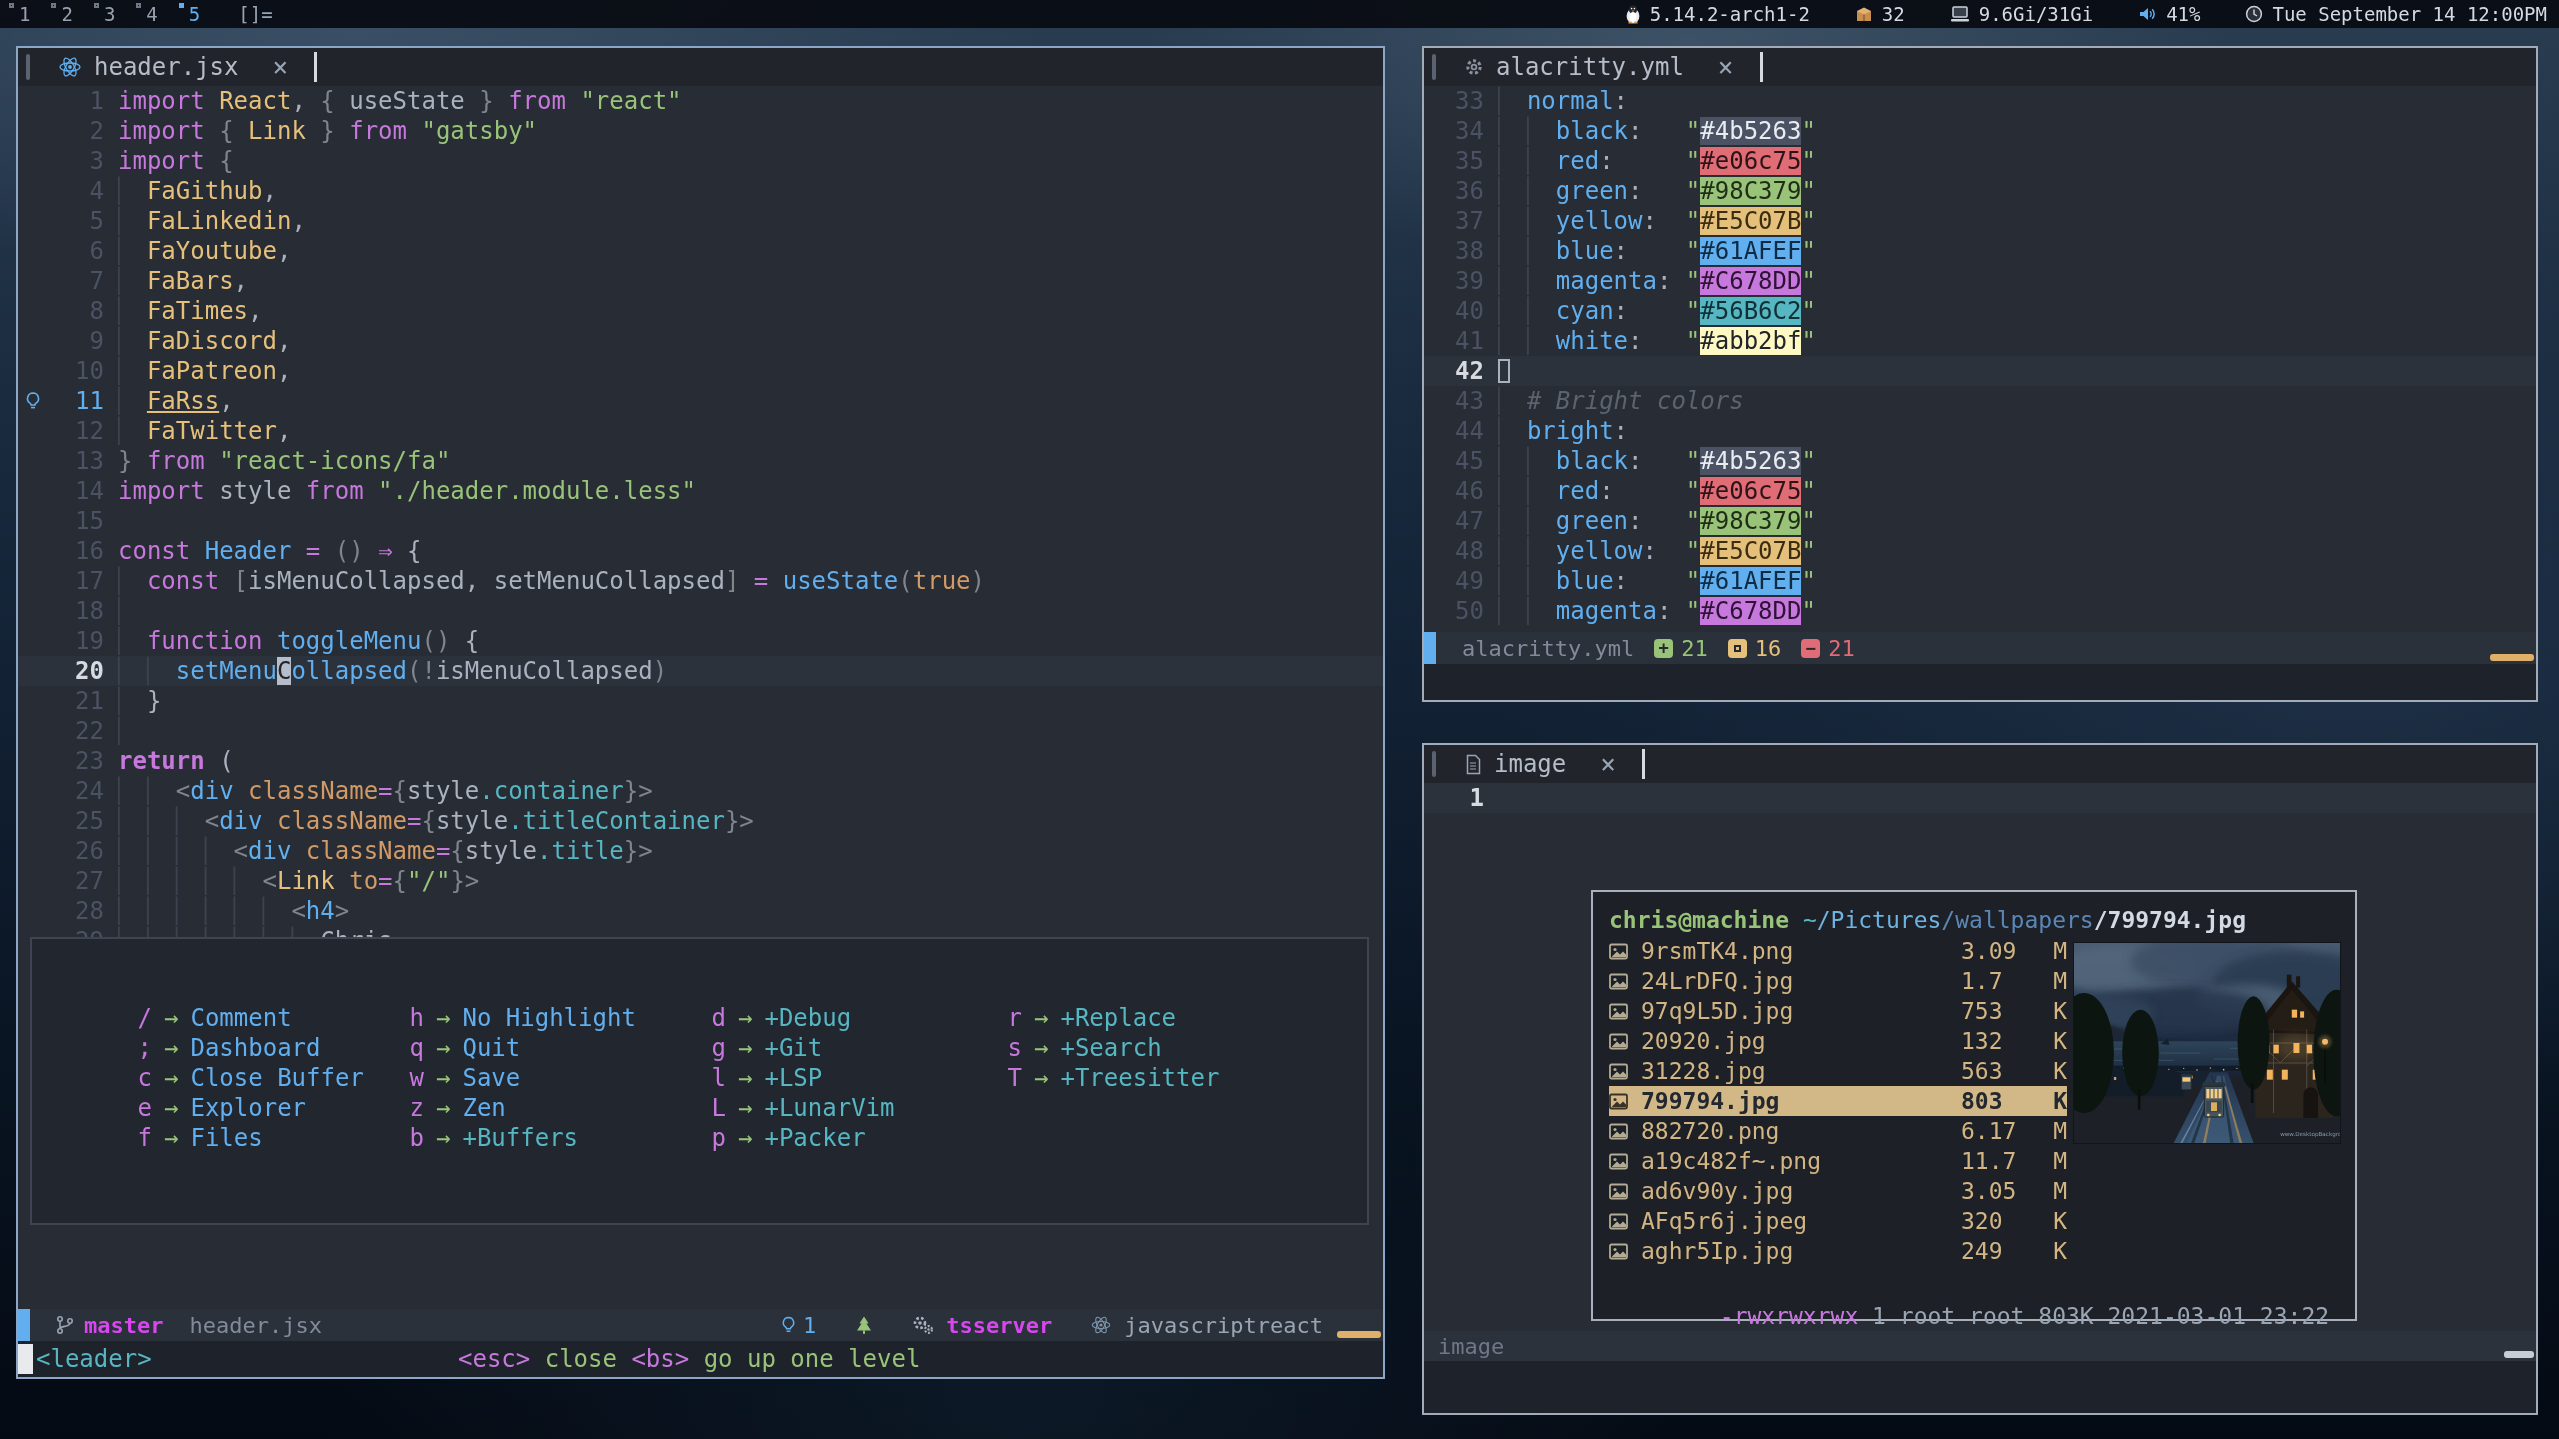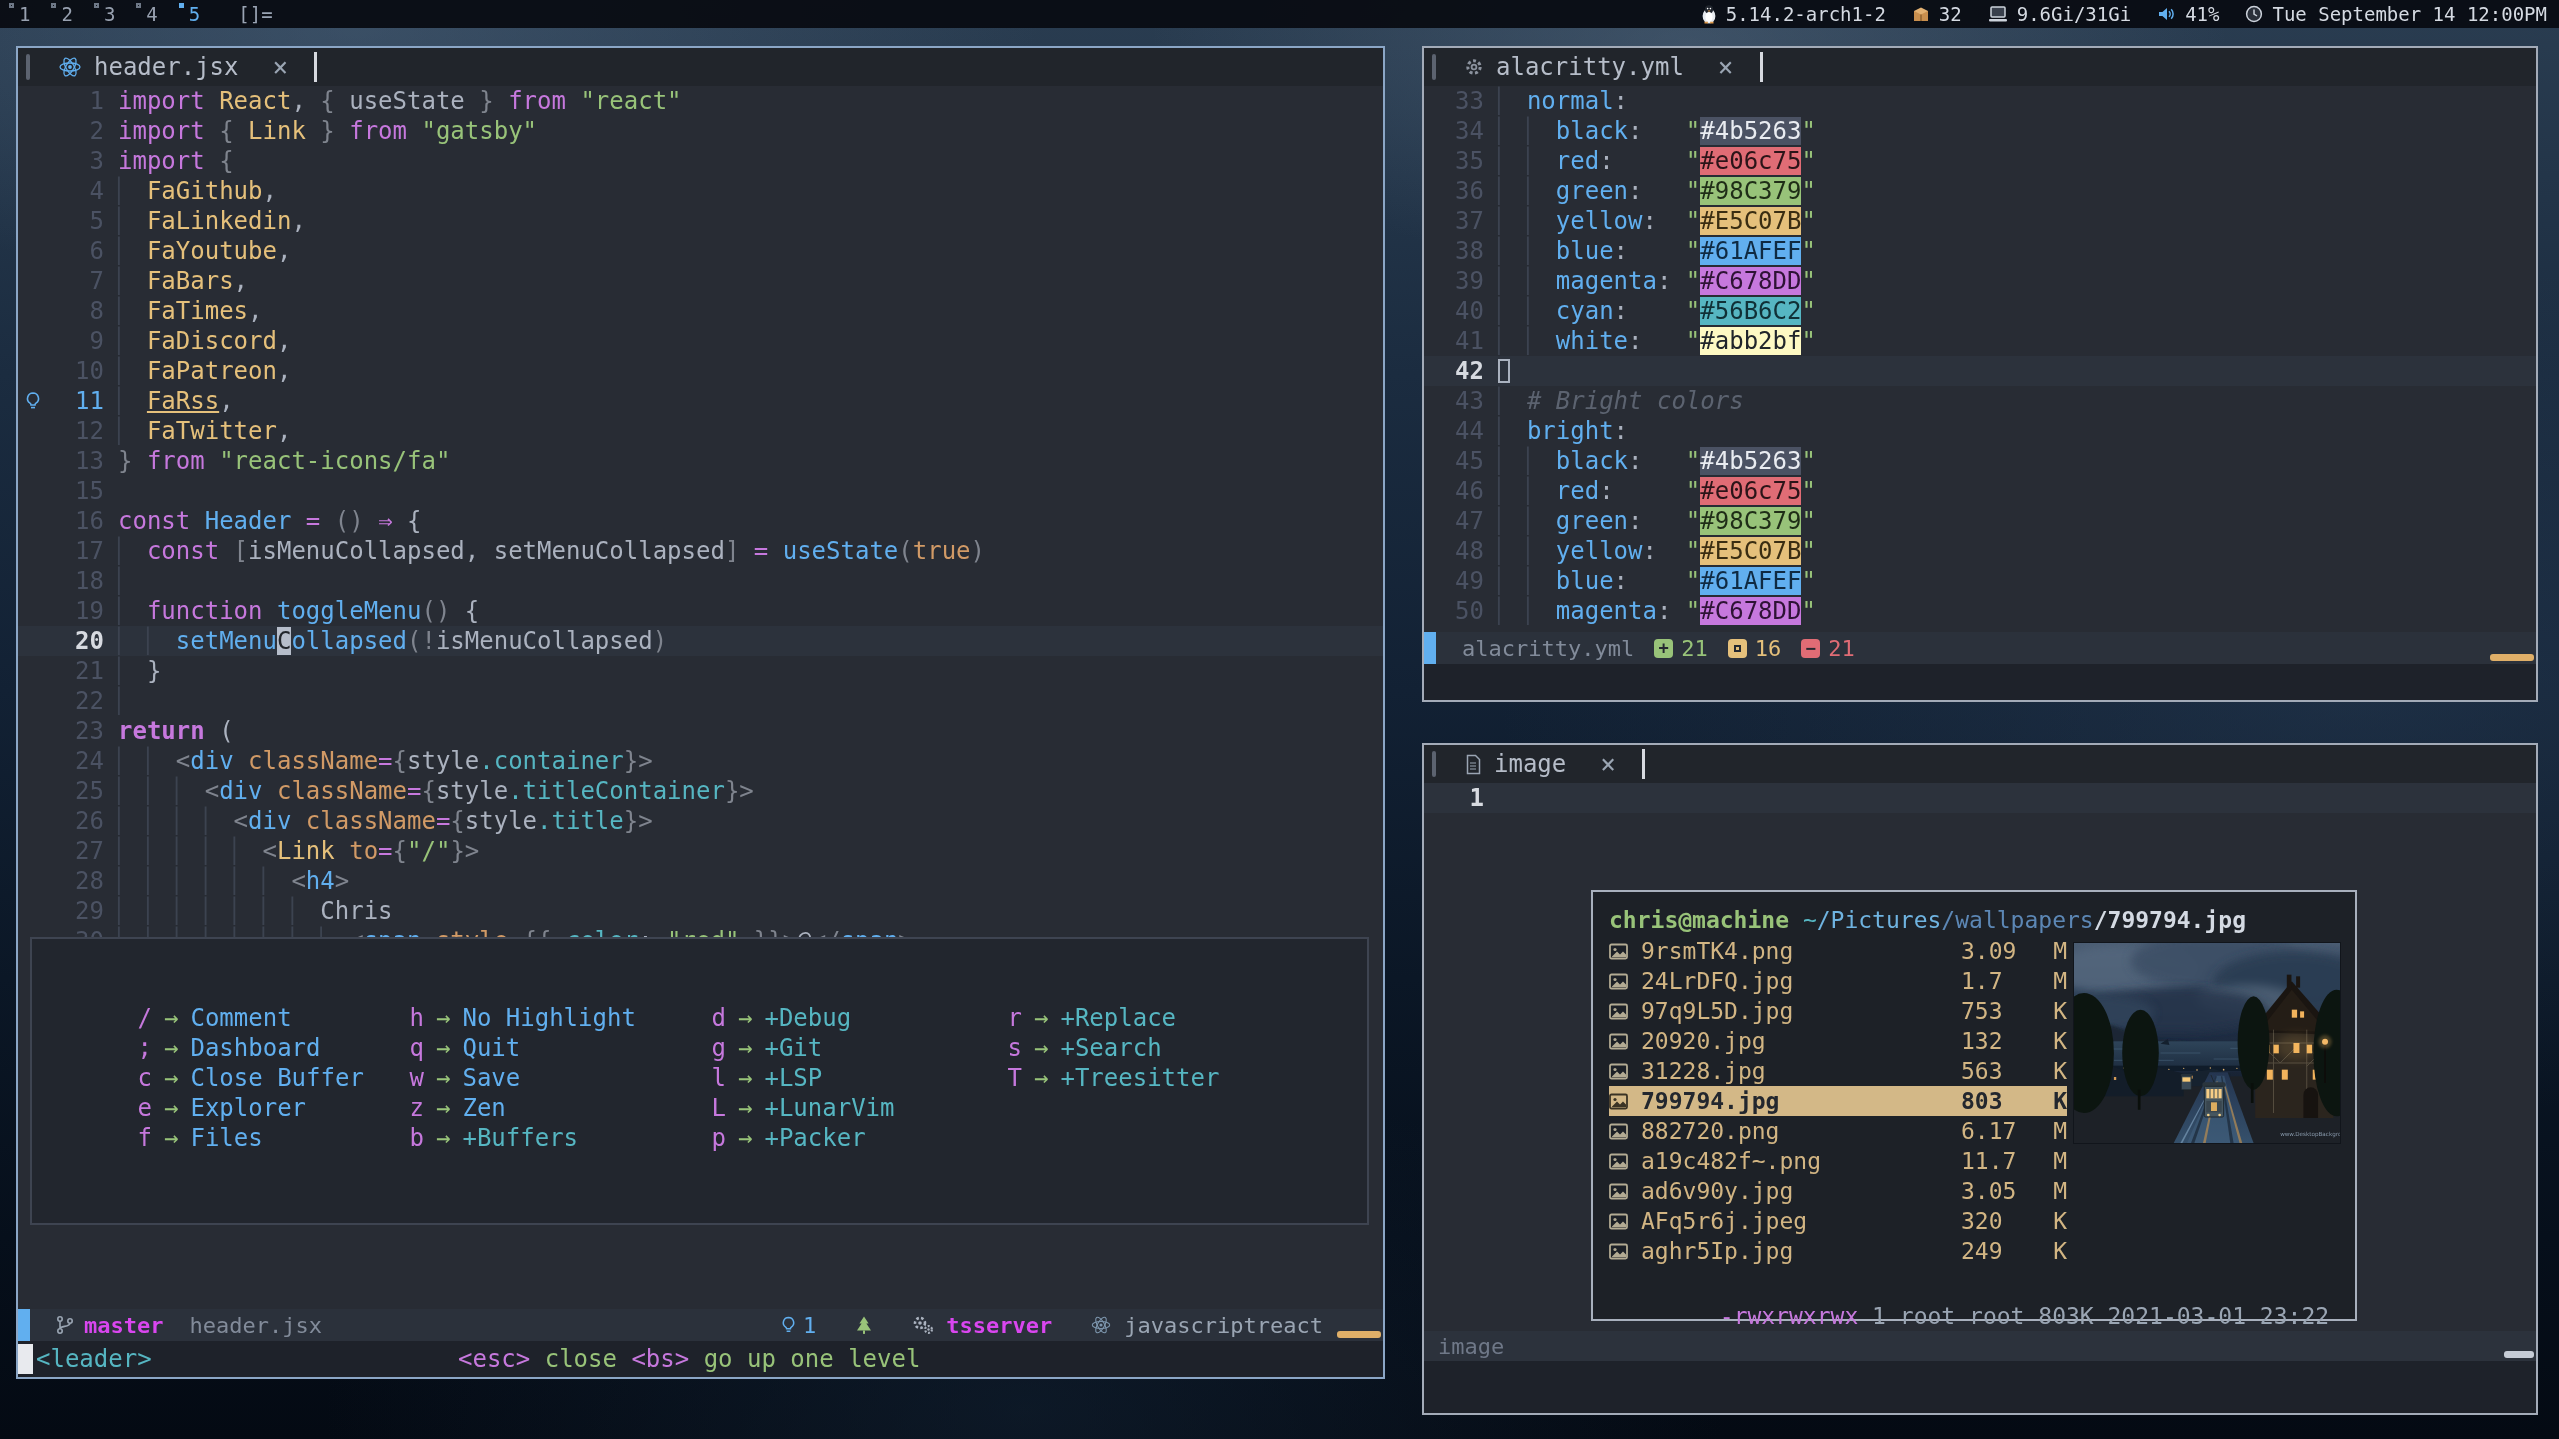--- a/index.html
+++ b/index.html
@@ -15,21 +15,21 @@
     position:relative;
   }
   
   .topbar{position:absolute;top:0;left:0;right:0;height:28px;background:rgba(9,13,20,.96);
     display:flex;align-items:center;padding:0 12px;font-size:19px;color:#98a1b0;z-index:50}
   .ws{position:relative;margin-right:24px;padding-left:7px;cursor:default}
   .ws .sq{position:absolute;left:-3px;top:0;width:5px;height:5px;border:2px solid #6e7887}
   .ws.active{color:#61afef}
   .ws.active .sq{background:#61afef;border-color:#61afef}
   .layout-symbol{margin-left:14px;color:#9aa4b4}
-  .mods{margin-left:auto;display:flex;gap:26px;color:#d5dae2}
+  .mods{margin-left:auto;display:flex;gap:45px;color:#d5dae2}
   .mod{display:flex;align-items:center;gap:9px}
   
   .window{position:absolute;background:#282c34;border:2px solid #a3abb8;display:flex;flex-direction:column}
   .win-left{left:16px;top:46px;width:1369px;height:1333px;border-color:#8ba6c6}
   .win-tr{left:1422px;top:46px;width:1116px;height:656px}
   .win-br{left:1422px;top:743px;width:1116px;height:672px}
   
   .tabline{height:38px;background:#21252b;display:flex;align-items:center;flex:0 0 auto}
   .tab-edgebar{width:4px;height:26px;background:#5c6370;margin:0 12px 0 8px;border-radius:2px}
   .tab{display:flex;align-items:center;padding:0 16px;height:38px;font-size:24px;color:#b6bdc9}
@@ -205,20 +205,21 @@
         <div class="crow"><span class="sign"></span><span class="lnum">7</span><span class="ltxt"><span class="c-guide">▏ </span><span class="c-type">FaBars</span><span class="c-fg">,</span></span></div>
         <div class="crow"><span class="sign"></span><span class="lnum">8</span><span class="ltxt"><span class="c-guide">▏ </span><span class="c-type">FaTimes</span><span class="c-fg">,</span></span></div>
         <div class="crow"><span class="sign"></span><span class="lnum">9</span><span class="ltxt"><span class="c-guide">▏ </span><span class="c-type">FaDiscord</span><span class="c-fg">,</span></span></div>
         <div class="crow"><span class="sign"></span><span class="lnum">10</span><span class="ltxt"><span class="c-guide">▏ </span><span class="c-type">FaPatreon</span><span class="c-fg">,</span></span></div>
         <div class="crow"><span class="sign"><svg width="18" height="19" viewBox="0 0 18 19">
               <path d="M9 1a5.5 5.5 0 0 0-3 10.1c.6.4 1 1.2 1 1.9h4c0-.7.4-1.5 1-1.9A5.5 5.5 0 0 0 9 1z" fill="none" stroke="#61afef" stroke-width="1.6"></path>
               <path d="M7 15.6h4" stroke="#61afef" stroke-width="1.6"></path>
             </svg></span><span class="lnum blue">11</span><span class="ltxt"><span class="c-guide">▏ </span><span class="c-uline">FaRss</span><span class="c-fg">,</span></span></div>
         <div class="crow"><span class="sign"></span><span class="lnum">12</span><span class="ltxt"><span class="c-guide">▏ </span><span class="c-type">FaTwitter</span><span class="c-fg">,</span></span></div>
         <div class="crow"><span class="sign"></span><span class="lnum">13</span><span class="ltxt"><span class="c-dim">}</span><span class="c-fg"> </span><span class="c-kw">from</span><span class="c-fg"> </span><span class="c-str">"react-icons/fa"</span></span></div>
+        <div class="crow"><span class="sign"></span><span class="lnum">14</span><span class="ltxt"><span class="c-kw">import</span><span class="c-fg"> style </span><span class="c-kw">from</span><span class="c-fg"> </span><span class="c-str">"./header.module.less"</span></span></div>
         <div class="crow"><span class="sign"></span><span class="lnum">15</span><span class="ltxt"></span></div>
         <div class="crow"><span class="sign"></span><span class="lnum">16</span><span class="ltxt"><span class="c-kw">const</span><span class="c-fg"> </span><span class="c-blue">Header</span><span class="c-fg"> </span><span class="c-kw">=</span><span class="c-fg"> </span><span class="c-dim">()</span><span class="c-fg"> </span><span class="c-kw">⇒</span><span class="c-fg"> {</span></span></div>
         <div class="crow"><span class="sign"></span><span class="lnum">17</span><span class="ltxt"><span class="c-guide">▏ </span><span class="c-kw">const</span><span class="c-fg"> </span><span class="c-dim">[</span><span class="c-fg">isMenuCollapsed, setMenuCollapsed</span><span class="c-dim">]</span><span class="c-fg"> </span><span class="c-kw">=</span><span class="c-fg"> </span><span class="c-blue">useState</span><span class="c-dim">(</span><span class="c-orange">true</span><span class="c-dim">)</span></span></div>
         <div class="crow"><span class="sign"></span><span class="lnum">18</span><span class="ltxt"><span class="c-guide">▏</span></span></div>
         <div class="crow"><span class="sign"></span><span class="lnum">19</span><span class="ltxt"><span class="c-guide">▏ </span><span class="c-kw">function</span><span class="c-fg"> </span><span class="c-blue">toggleMenu</span><span class="c-dim">()</span><span class="c-fg"> {</span></span></div>
         <div class="crow cursorline"><span class="sign"></span><span class="lnum cur">20</span><span class="ltxt"><span class="c-guide">▏ ▏ </span><span class="c-blue">setMenu</span><span class="c-cursor">C</span><span class="c-blue">ollapsed</span><span class="c-dim">(!</span><span class="c-fg">isMenuCollapsed</span><span class="c-dim">)</span></span></div>
         <div class="crow"><span class="sign"></span><span class="lnum">21</span><span class="ltxt"><span class="c-guide">▏ </span><span class="c-fg">}</span></span></div>
         <div class="crow"><span class="sign"></span><span class="lnum">22</span><span class="ltxt"><span class="c-guide">▏</span></span></div>
         <div class="crow"><span class="sign"></span><span class="lnum">23</span><span class="ltxt"><span class="c-kwb">return</span><span class="c-fg"> (</span></span></div>
         <div class="crow"><span class="sign"></span><span class="lnum">24</span><span class="ltxt"><span class="c-guide">▏ ▏ </span><span class="c-dim">&lt;</span><span class="c-blue">div</span><span class="c-fg"> </span><span class="c-orange">className</span><span class="c-kw">=</span><span class="c-dim">{</span><span class="c-fg">style</span><span class="c-cyan">.container</span><span class="c-dim">}&gt;</span></span></div>

